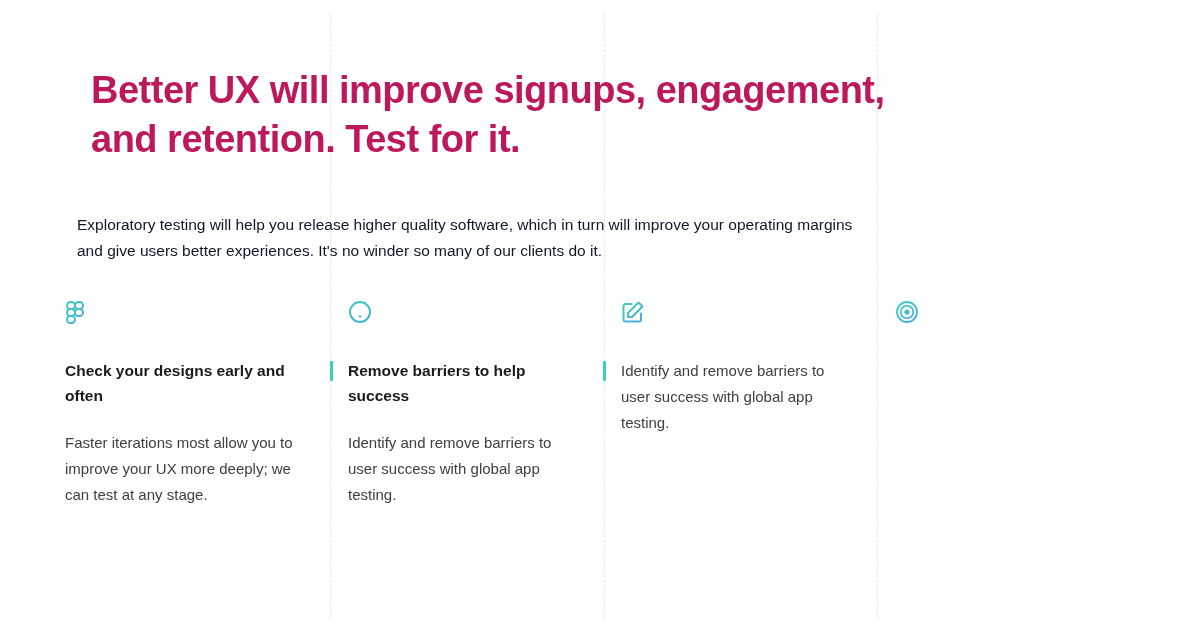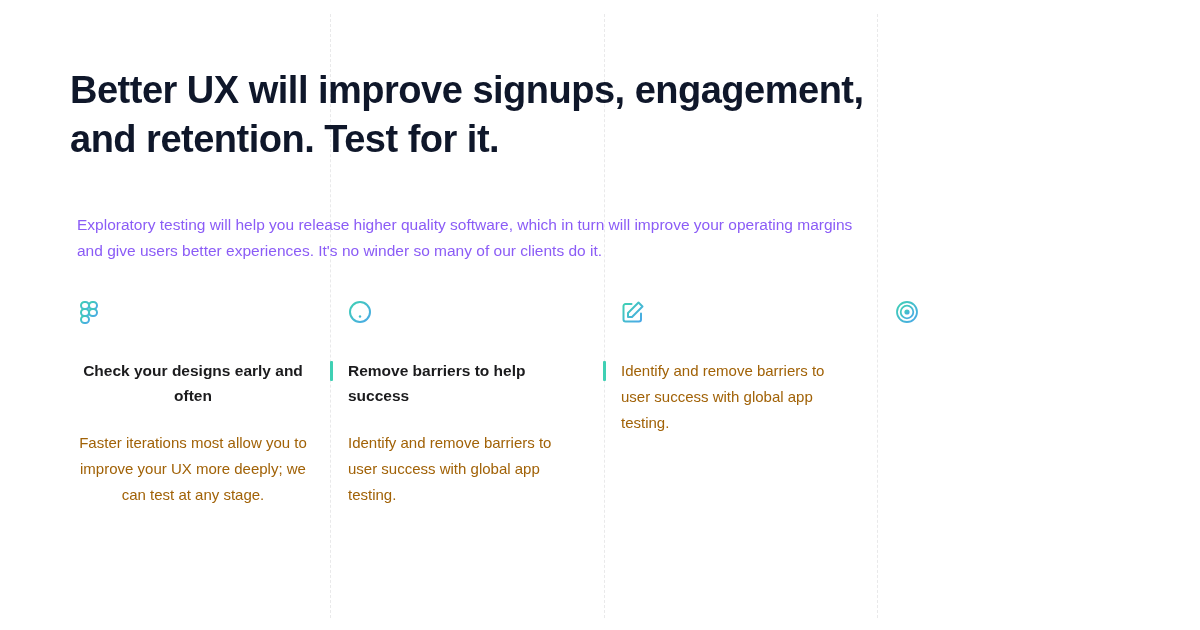--- a/index.html
+++ b/index.html
@@ -31,57 +31,57 @@
     width: 0;
     border-left: 1px dashed #e9e9ea;
   }
   .grid-line.g1 { left: 330px; }
   .grid-line.g2 { left: 604px; }
   .grid-line.g3 { left: 877px; }
 
   
   .headline {
     position: absolute;
-    left: 70px;
+    left: 91px;
     top: 66px;
     width: 820px;
     font-size: 38px;
     line-height: 1.28;
     font-weight: 700;
     letter-spacing: -0.5px;
-    color: #0f172a;
+    color: #be185d;
   }
 
   
   .intro {
     position: absolute;
     left: 77px;
     top: 212px;
     width: 790px;
     font-size: 15.5px;
     line-height: 1.68;
-    color: #8b5cf6;
+    color: #0f172a;
     font-weight: 400;
   }
 
   
   .columns {
     position: absolute;
     left: 0;
     top: 300px;
     width: 1200px;
     height: 300px;
   }
 
   .col {
     position: absolute;
     top: 0;
     width: 228px;
   }
-  .col.c0 { left: 79px; text-align: center; }
+  .col.c0 { left: 65px; }
   .col.c1 { left: 348px; }
   .col.c2 { left: 621px; }
   .col.c3 { left: 895px; }
 
   .icon-wrap {
     height: 34px;
     display: flex;
     align-items: flex-start;
   }
   .icon-wrap svg { display: block; }
@@ -102,21 +102,21 @@
     top: 3px;
     width: 3px;
     height: 20px;
     background: #3fd0b4;
     border-radius: 1px;
   }
 
   .col-body {
     font-size: 15px;
     line-height: 1.72;
-    color: #a16207;
+    color: #404040;
     margin-top: 22px;
   }
 
   
   .col.c2 .col-body { margin-top: 21px; }
 </style>
 </head>
 <body>
 
 <div id="page">

